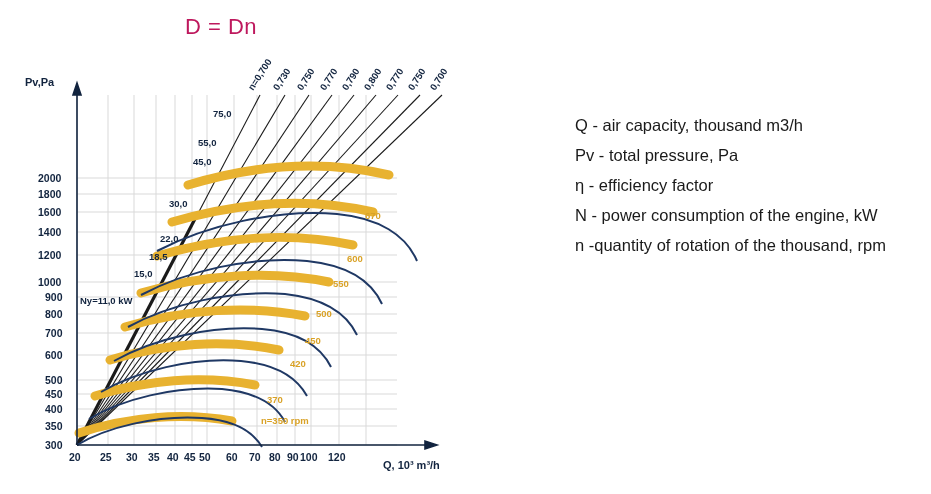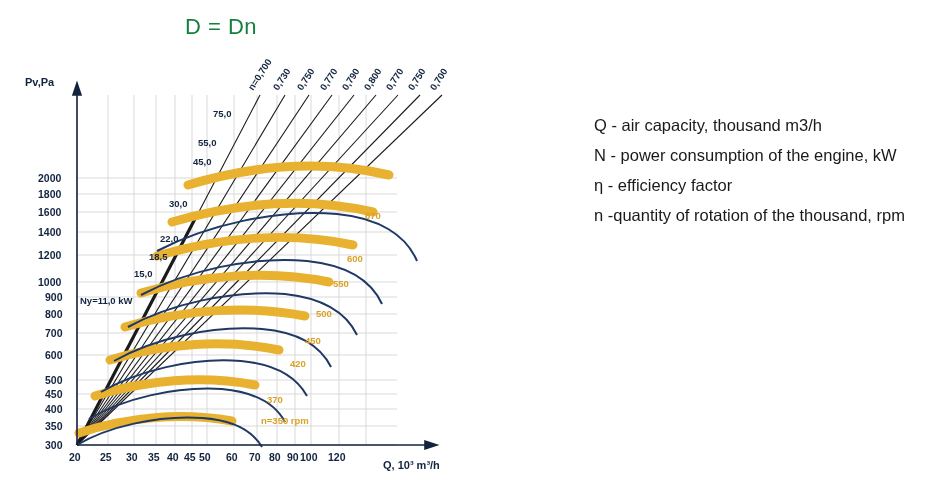--- a/index.html
+++ b/index.html
@@ -17,42 +17,41 @@
   #root {
     position: relative;
     width: 931px;
     height: 494px;
   }
   #chart-title {
     position: absolute;
     left: 185px;
     top: 14px;
     font-size: 22px;
-    color: #15803d;
+    color: #be185d;
     letter-spacing: 0.5px;
   }
   #plot-wrap {
     position: absolute;
     left: 17px;
     top: 55px;
     width: 460px;
     height: 430px;
   }
   #legend {
     position: absolute;
     left: 575px;
     top: 110px;
     width: 350px;
   }
   .legend-line {
     font-size: 16.5px;
     color: #1a1a1a;
     line-height: 30px;
     white-space: nowrap;
-    margin-left: 19px;
   }
   svg { display: block; }
   .axis-label {
     font-size: 11px;
     font-weight: bold;
     fill: #12243f;
   }
   .tick-text {
     font-size: 10.5px;
     font-weight: bold;
@@ -229,18 +228,19 @@
         <text class="rpm-text" x="273" y="312">420</text>
         <text class="rpm-text" x="250" y="348">370</text>
         <text class="rpm-text" x="244" y="369">n=350 rpm</text>
       </g>
 
     </svg>
   </div>
 
   <div id="legend">
     <div class="legend-line">Q - air capacity, thousand m3/h</div>
+    <div class="legend-line">Pv - total pressure, Pa</div>
+    <div class="legend-line">η - efficiency factor</div>
     <div class="legend-line">N - power consumption of the engine, kW</div>
-    <div class="legend-line">η - efficiency factor</div>
     <div class="legend-line">n -quantity of rotation of the thousand, rpm</div>
   </div>
 
 </div>
 
 </body></html>

